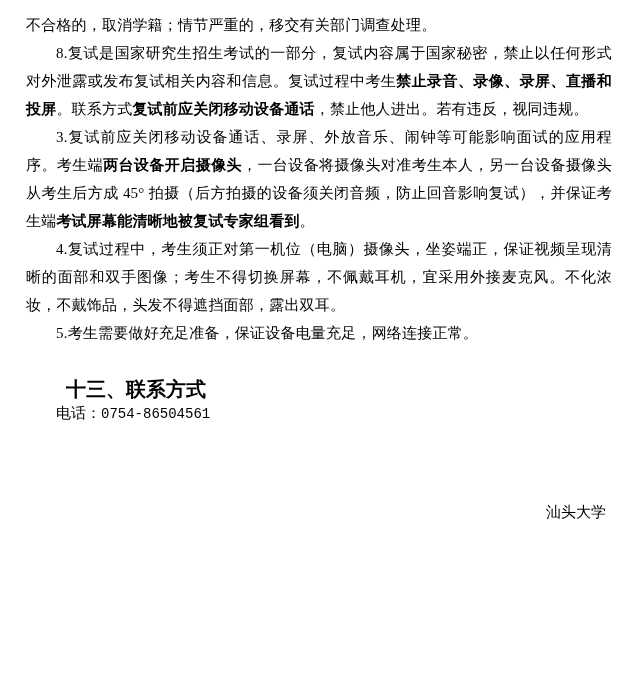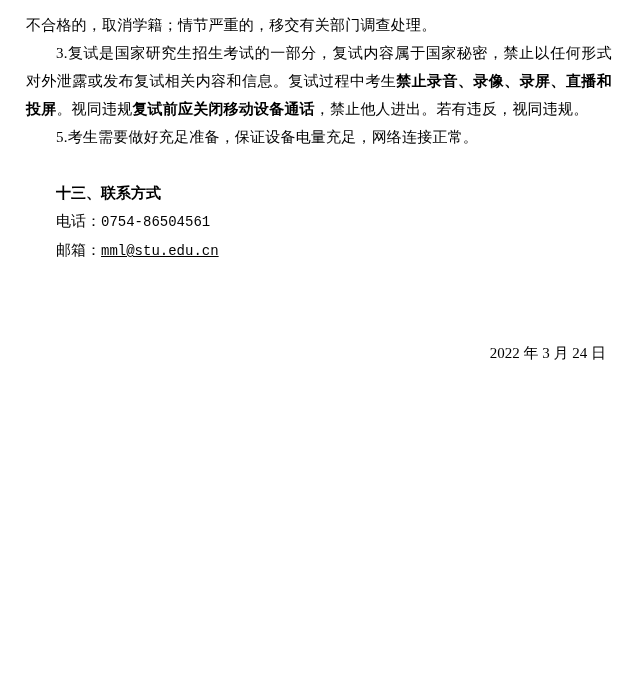--- a/index.html
+++ b/index.html
@@ -28,29 +28,29 @@
     letter-spacing: 0.2px;
   }
   .para.indent {
     text-indent: 2em;
   }
   .b {
     font-weight: bold;
   }
   .section-heading {
     margin: 28px 0 0 0;
-    font-size: 15px;
+    font-size: 20px;
     line-height: 28px;
     font-weight: bold;
     text-indent: 2em;
   }
   .contact-line {
     margin: 0;
     font-size: 15px;
-    line-height: 28px;
+    line-height: 20px;
     text-indent: 2em;
   }
   .mono-val {
     font-family: "Liberation Mono", "DejaVu Sans Mono", monospace;
     font-size: 14px;
   }
   .email-link {
     font-family: "Liberation Mono", "DejaVu Sans Mono", monospace;
     font-size: 14px;
     color: #000000;
@@ -68,31 +68,30 @@
     line-height: 28.5px;
   }
 </style>
 </head>
 <body>
 
 <div class="page">
 
   <div>
       <p class="para"><span>不合格的，取消学籍；情节严重的，移交有关部门调查处理。</span></p>
-      <p class="para indent"><span>3.复试是国家研究生招生考试的一部分，复试内容属于国家秘密，禁止以任何形式对外泄露或发布复试相关内容和信息。复试过程中考生</span><span class="b">禁止录音、录像、录屏、直播和投屏</span><span>。视同违规</span><span class="b">复试前应关闭移动设备通话</span><span>，禁止他人进出。若有违反，视同违规。</span></p>
+      <p class="para indent"><span>8.复试是国家研究生招生考试的一部分，复试内容属于国家秘密，禁止以任何形式对外泄露或发布复试相关内容和信息。复试过程中考生</span><span class="b">禁止录音、录像、录屏、直播和投屏</span><span>。联系方式</span><span class="b">复试前应关闭移动设备通话</span><span>，禁止他人进出。若有违反，视同违规。</span></p>
+      <p class="para indent"><span>3.复试前应关闭移动设备通话、录屏、外放音乐、闹钟等可能影响面试的应用程序。考生端</span><span class="b">两台设备开启摄像头</span><span>，一台设备将摄像头对准考生本人，另一台设备摄像头从考生后方成 45° 拍摄（后方拍摄的设备须关闭音频，防止回音影响复试），并保证考生端</span><span class="b">考试屏幕能清晰地被复试专家组看到</span><span>。</span></p>
+      <p class="para indent"><span>4.复试过程中，考生须正对第一机位（电脑）摄像头，坐姿端正，保证视频呈现清晰的面部和双手图像；考生不得切换屏幕，不佩戴耳机，宜采用外接麦克风。不化浓妆，不戴饰品，头发不得遮挡面部，露出双耳。</span></p>
       <p class="para indent"><span>5.考生需要做好充足准备，保证设备电量充足，网络连接正常。</span></p>
     </div>
 
   <h3 class="section-heading">十三、联系方式</h3>
 
   <p class="contact-line">
     <span>电话：</span><span class="mono-val">0754-86504561</span>
   </p>
 
-  <p class="contact-line">
-    <span>邮箱：</span><a class="email-link">mml@stu.edu.cn</a>
-  </p>
 
   <div class="signature-block">
-    <p class="signature-line">2022 年 3 月 24 日</p>
+    <p class="signature-line">汕头大学</p>
   </div>
 
 </div>
 
 </body></html>

